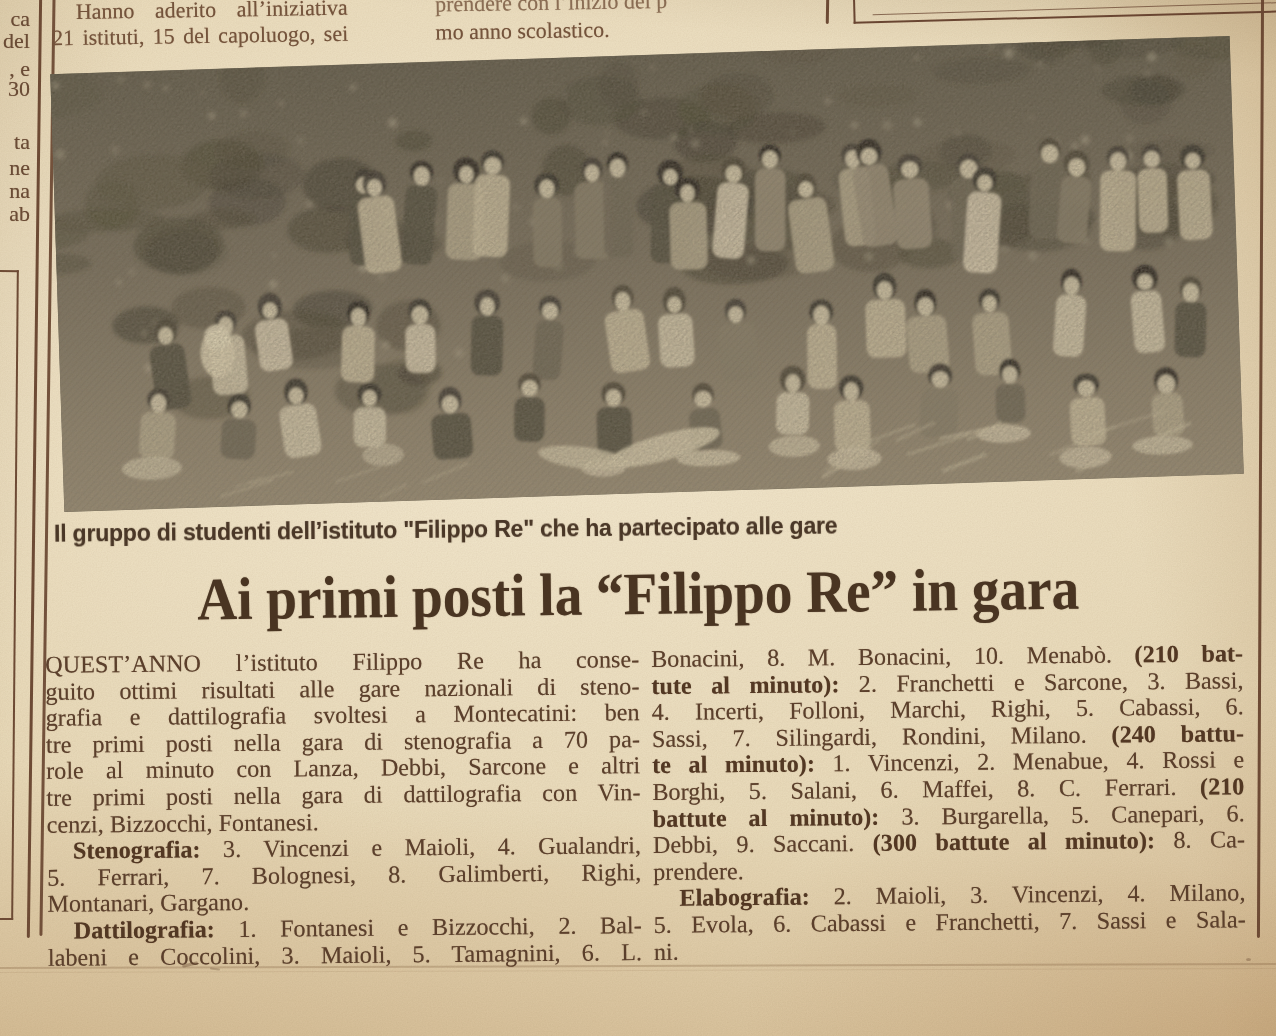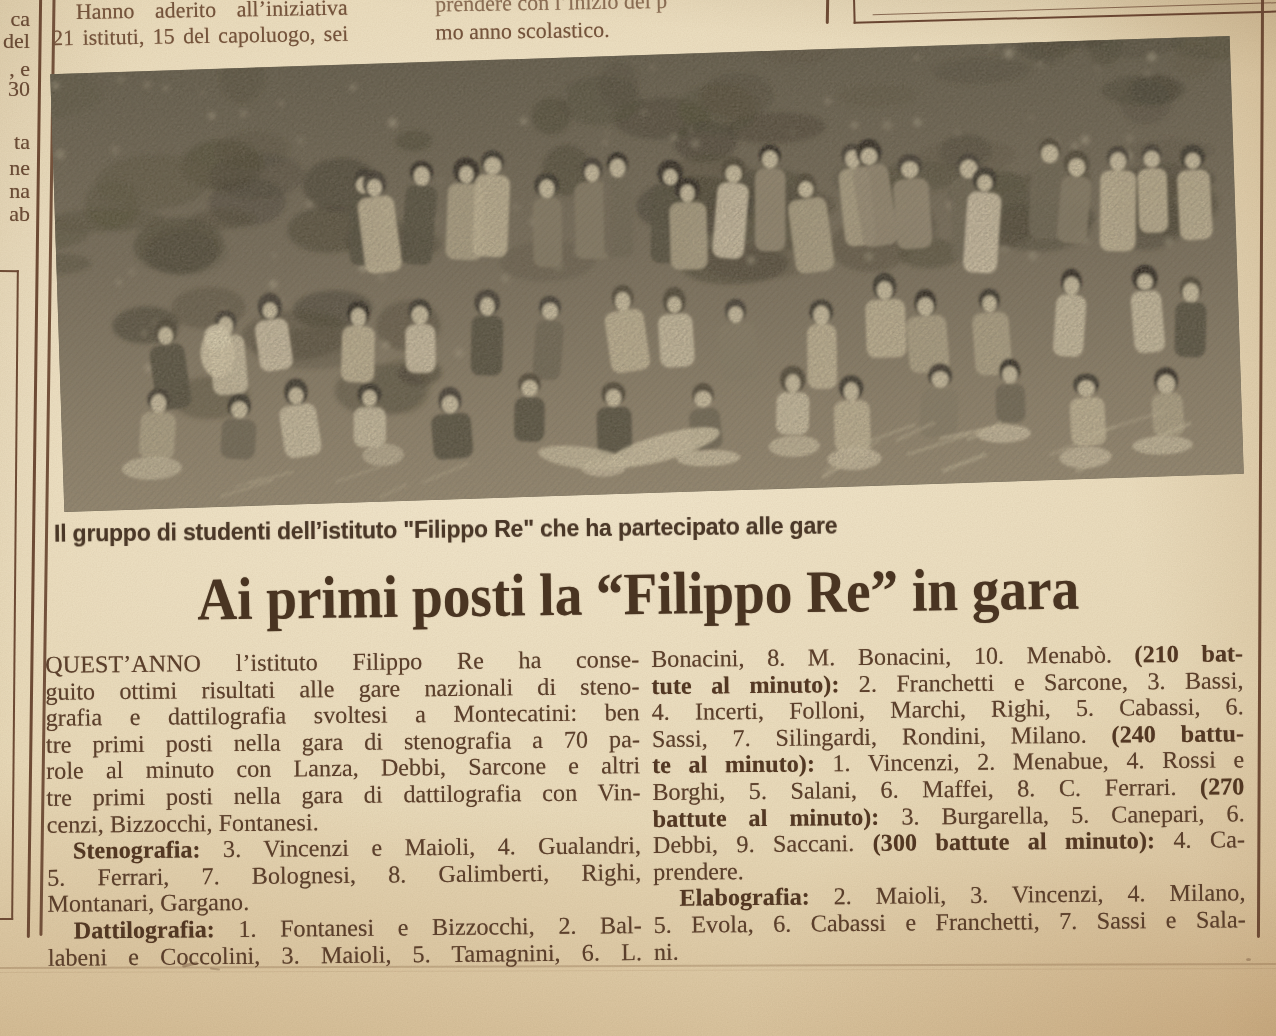--- a/index.html
+++ b/index.html
@@ -524,23 +524,23 @@
       <div class="bl end"><span>Montanari, Gargano.</span></div>
       <div class="bl ind"><span class="b">Dattilografia:</span><span> 1. Fontanesi e Bizzocchi, 2. Bal-</span></div>
       <div class="bl"><span>labeni e Coccolini, 3. Maioli, 5. Tamagnini, 6. L.</span></div>
     </div>
   <div class="col col2" id="col2">
       <div class="bl"><span>Bonacini, 8. M. Bonacini, 10. Menabò. </span><span class="b">(210 bat-</span></div>
       <div class="bl"><span class="b">tute al minuto):</span><span> 2. Franchetti e Sarcone, 3. Bassi,</span></div>
       <div class="bl"><span>4. Incerti, Folloni, Marchi, Righi, 5. Cabassi, 6.</span></div>
       <div class="bl"><span>Sassi, 7. Silingardi, Rondini, Milano. </span><span class="b">(240 battu-</span></div>
       <div class="bl"><span class="b">te al minuto):</span><span> 1. Vincenzi, 2. Menabue, 4. Rossi e</span></div>
-      <div class="bl"><span>Borghi, 5. Salani, 6. Maffei, 8. C. Ferrari. </span><span class="b">(270</span></div>
+      <div class="bl"><span>Borghi, 5. Salani, 6. Maffei, 8. C. Ferrari. </span><span class="b">(210</span></div>
       <div class="bl"><span class="b">battute al minuto):</span><span> 3. Burgarella, 5. Canepari, 6.</span></div>
-      <div class="bl"><span>Debbi, 9. Saccani. </span><span class="b">(300 battute al minuto):</span><span> 4. Ca-</span></div>
+      <div class="bl"><span>Debbi, 9. Saccani. </span><span class="b">(300 battute al minuto):</span><span> 8. Ca-</span></div>
       <div class="bl end"><span>prendere.</span></div>
       <div class="bl ind"><span class="b">Elabografia:</span><span> 2. Maioli, 3. Vincenzi, 4. Milano,</span></div>
       <div class="bl"><span>5. Evola, 6. Cabassi e Franchetti, 7. Sassi e Sala-</span></div>
       <div class="bl end"><span>ni.</span></div>
     </div>
 </div>
 
 <div class="abs crease"></div>
 <div class="abs crease2"></div>
 <div class="abs speck1"></div>

